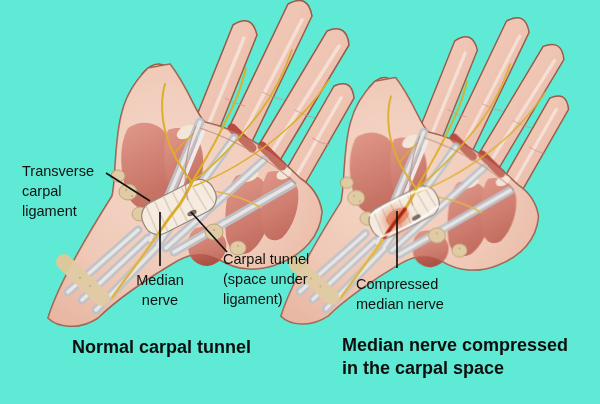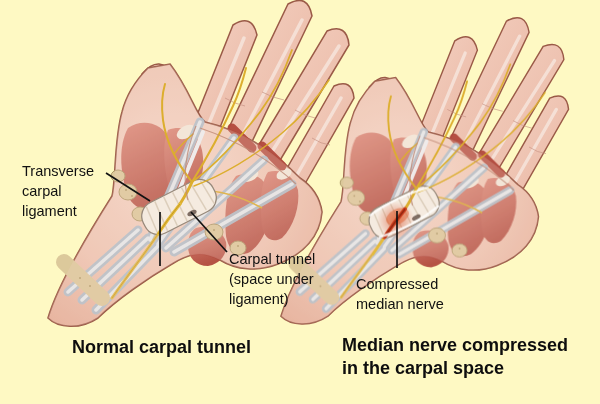--- a/index.html
+++ b/index.html
@@ -1,16 +1,16 @@
 <!DOCTYPE html>
 <html><head>
 <meta charset="utf-8">
 <style>
   html,body{margin:0;padding:0;background:#fff;}
-  .stage{position:relative;width:600px;height:404px;background:#fef9c3;overflow:hidden;
+  .stage{position:relative;width:600px;height:404px;background:#5eead4;overflow:hidden;
          font-family:"Liberation Sans", sans-serif;}
   .art{position:absolute;left:0;top:0;width:600px;height:404px;}
   .lbl{position:absolute;color:#111;font-size:14.5px;line-height:20px;white-space:pre-line;}
   .lbl.center{text-align:center;}
   .cap{position:absolute;color:#0e0e0e;font-weight:bold;font-size:18px;line-height:22.5px;white-space:pre-line;margin-left:32px;}
 </style>
 </head>
 <body>
 
 <div class="stage">
@@ -200,22 +200,24 @@
       <path d="M 160 266 L 160 212"></path>
       <path d="M 227 252 L 191 212"></path>
       <path d="M 397 268 L 397 211"></path>
     </g>
   </svg>
 
   <div class="lbl" style="left:22px;top:161px;">Transverse
 carpal
 ligament</div>
 
-
-  <div class="lbl" style="left:229px;top:249px;">Carpal tunnel
+  <div class="lbl center" style="left:118px;top:270px;width:84px;">Median
+nerve</div>
+
+  <div class="lbl" style="left:223px;top:249px;">Carpal tunnel
 (space under
 ligament)</div>
 
   <div class="lbl" style="left:356px;top:274px;">Compressed
 median nerve</div>
 
   <div class="cap" style="left:40px;top:336px;">Normal carpal tunnel</div>
 
   <div class="cap" style="left:310px;top:334px;">Median nerve compressed
 in the carpal space</div>

